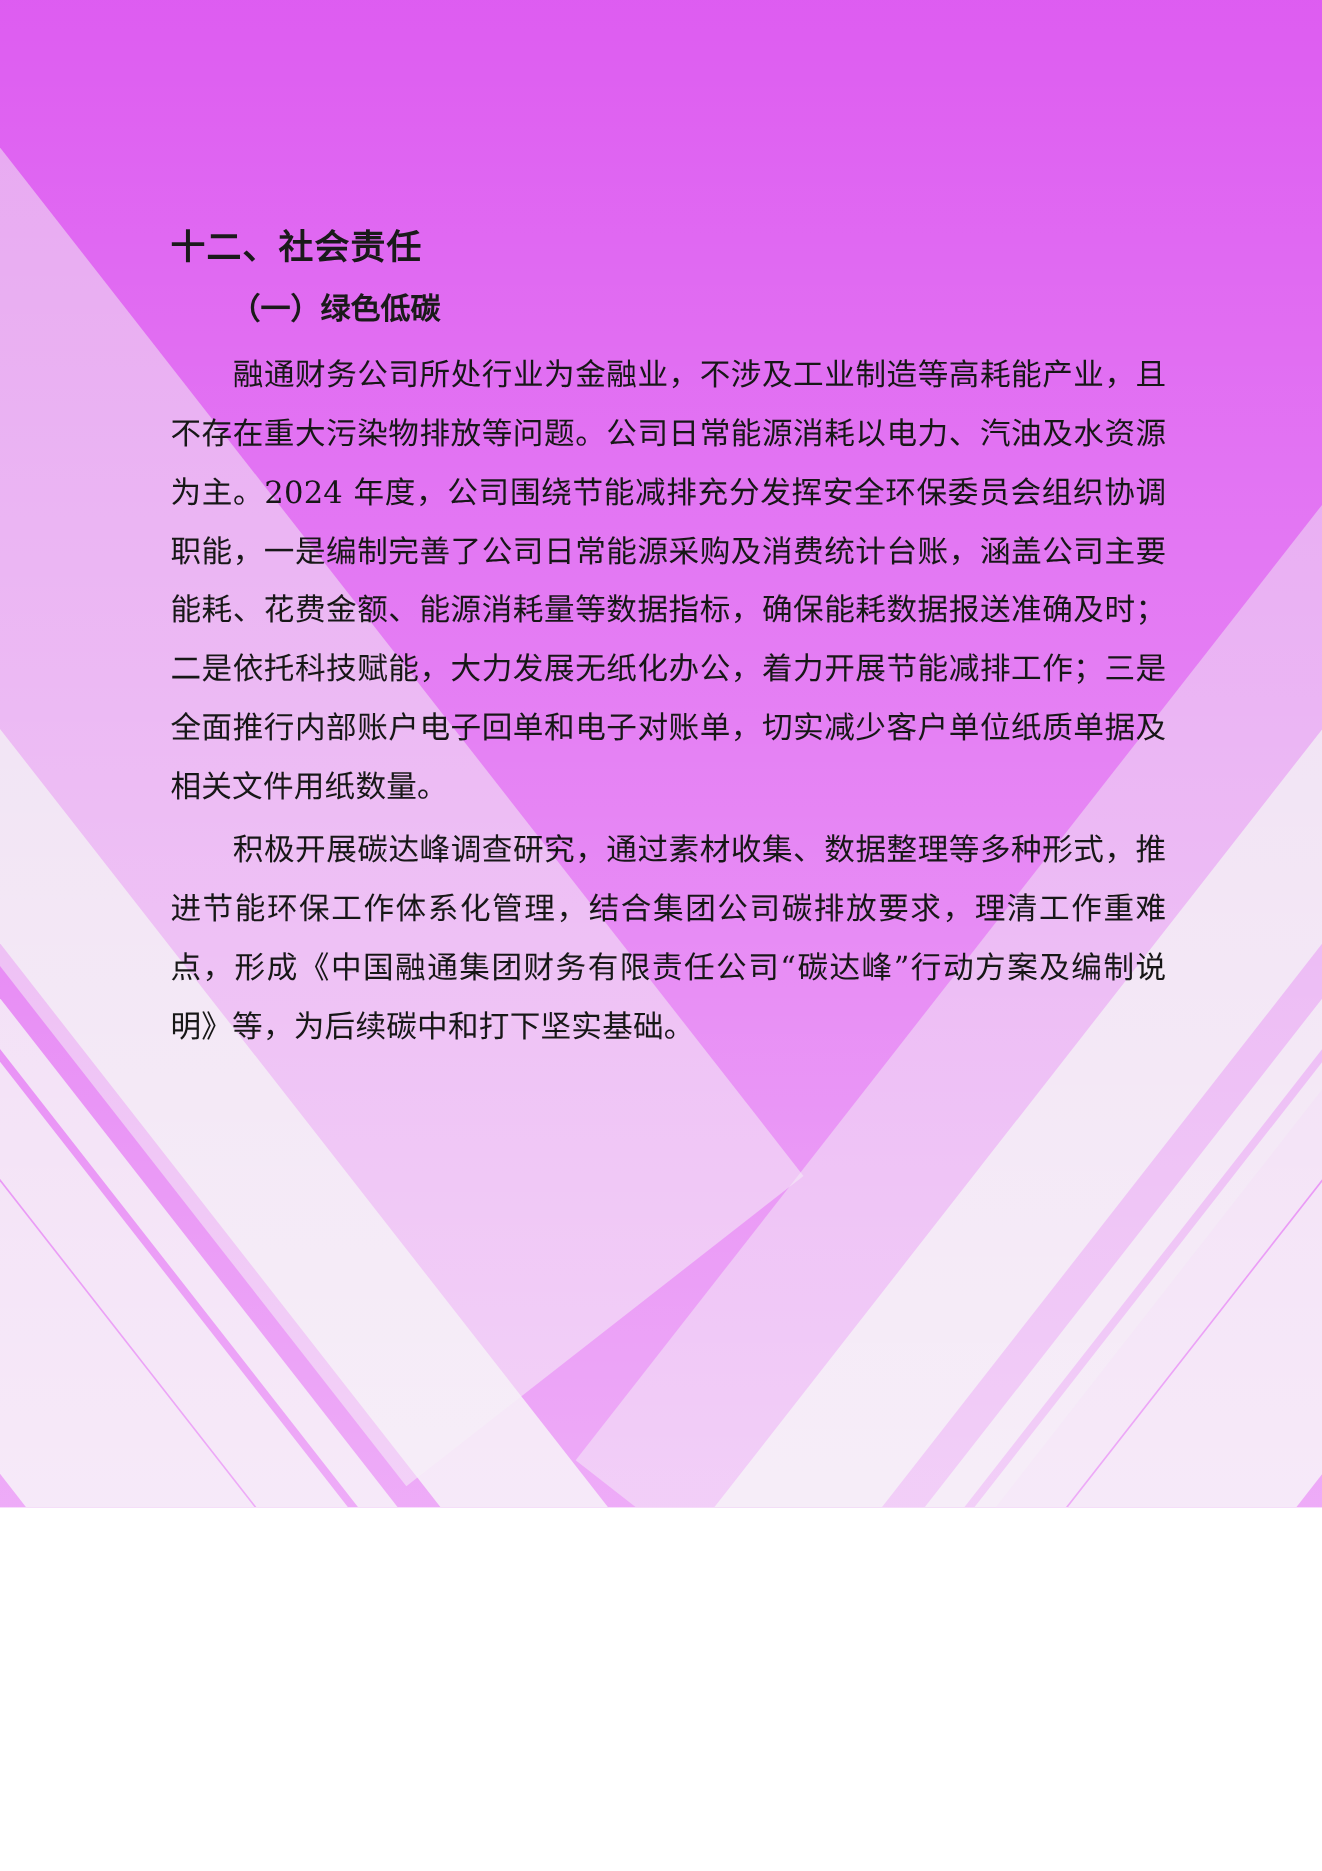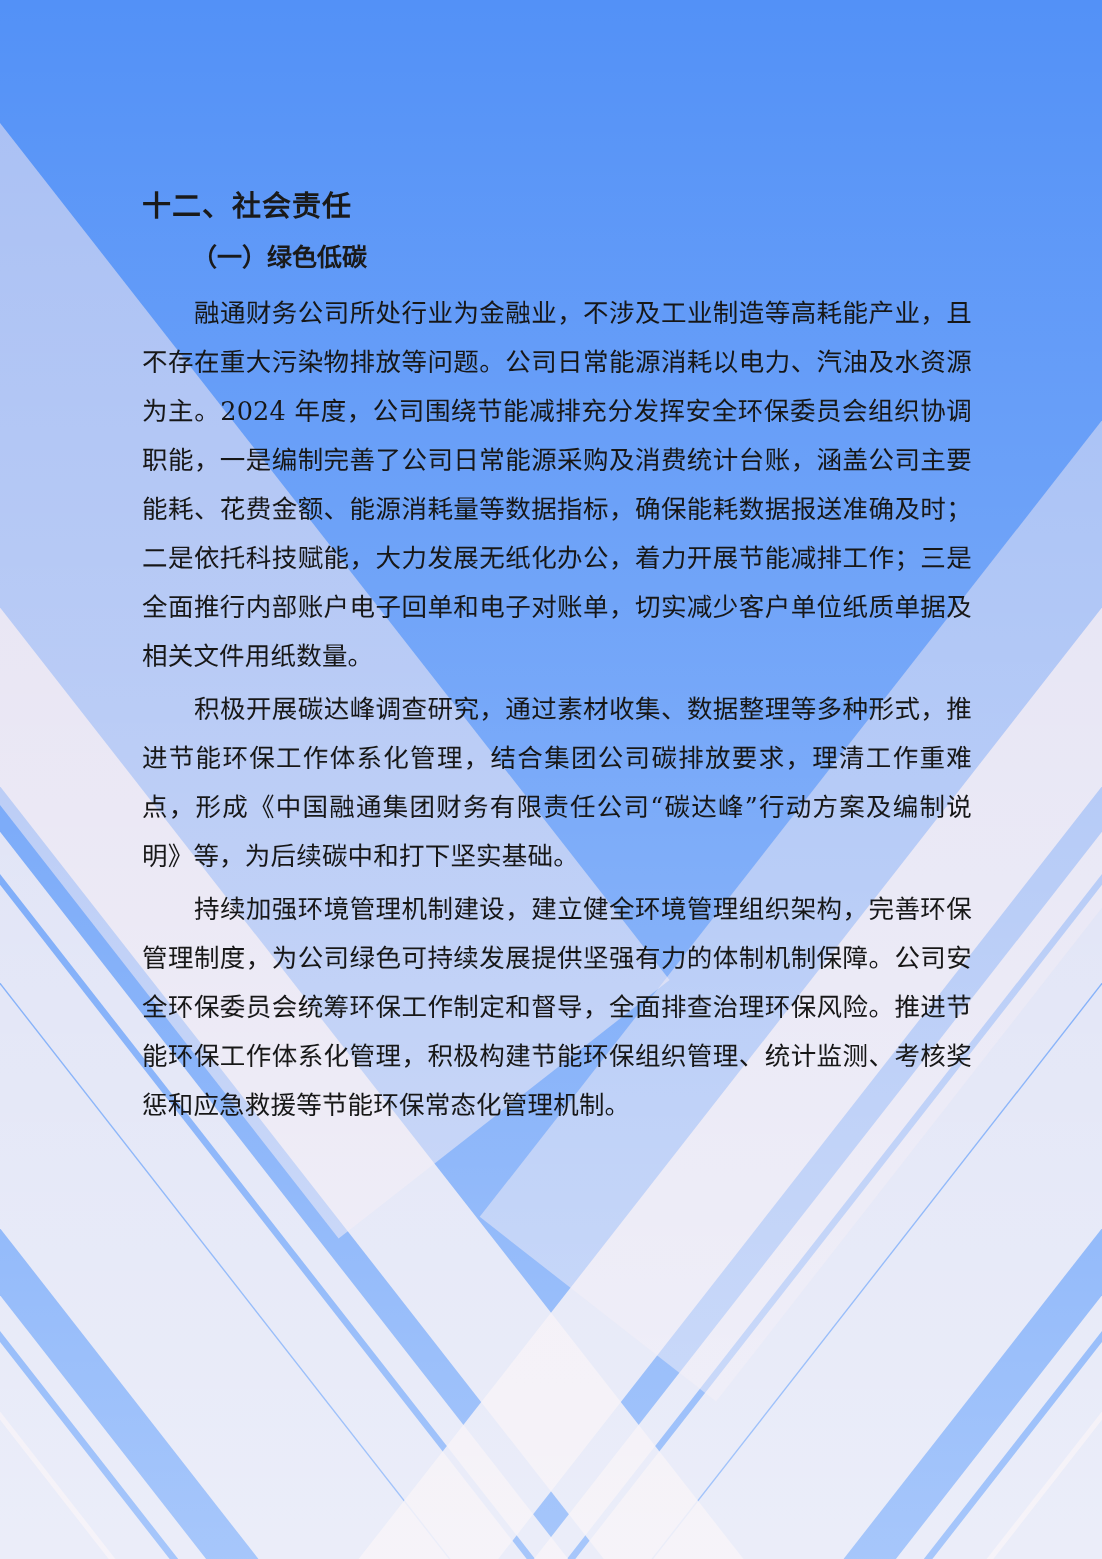--- a/index.html
+++ b/index.html
@@ -11,23 +11,23 @@
     height: 1559px;
     background: #ffffff;
     font-family: "Liberation Serif", "DejaVu Serif", serif;
     overflow: hidden;
   }
 
   
   .page {
     position: relative;
     width: 1102px;
-    height: 1559px;
+    height: 1256px;
     overflow: hidden;
-    background: #3b82f6;
+    background: #d946ef;
   }
   .bg-layer {
     position: absolute;
     inset: 0;
     overflow: hidden;
     pointer-events: none;
   }
   .stripe {
     position: absolute;
     background: #efe7f1;
@@ -133,17 +133,16 @@
     <div class="band" style="width:300px;height:1800px;right:-200px;top:-300px;transform:rotate(38deg);opacity:.5;"></div>
 
     <div class="bg-fade"></div>
   </div>
 
   <div class="content">
     <h1 class="doc-heading">十二、社会责任</h1>
     <h2 class="sub-heading">（一）绿色低碳</h2>
     <p class="para">融通财务公司所处行业为金融业，不涉及工业制造等高耗能产业，且不存在重大污染物排放等问题。公司日常能源消耗以电力、汽油及水资源为主。2024 年度，公司围绕节能减排充分发挥安全环保委员会组织协调职能，一是编制完善了公司日常能源采购及消费统计台账，涵盖公司主要能耗、花费金额、能源消耗量等数据指标，确保能耗数据报送准确及时；二是依托科技赋能，大力发展无纸化办公，着力开展节能减排工作；三是全面推行内部账户电子回单和电子对账单，切实减少客户单位纸质单据及相关文件用纸数量。</p>
     <p class="para">积极开展碳达峰调查研究，通过素材收集、数据整理等多种形式，推进节能环保工作体系化管理，结合集团公司碳排放要求，理清工作重难点，形成《中国融通集团财务有限责任公司“碳达峰”行动方案及编制说明》等，为后续碳中和打下坚实基础。</p>
-    <p class="para">持续加强环境管理机制建设，建立健全环境管理组织架构，完善环保管理制度，为公司绿色可持续发展提供坚强有力的体制机制保障。公司安全环保委员会统筹环保工作制定和督导，全面排查治理环保风险。推进节能环保工作体系化管理，积极构建节能环保组织管理、统计监测、考核奖惩和应急救援等节能环保常态化管理机制。</p>
   </div>
 
 
 </div>
 
 </body></html>

